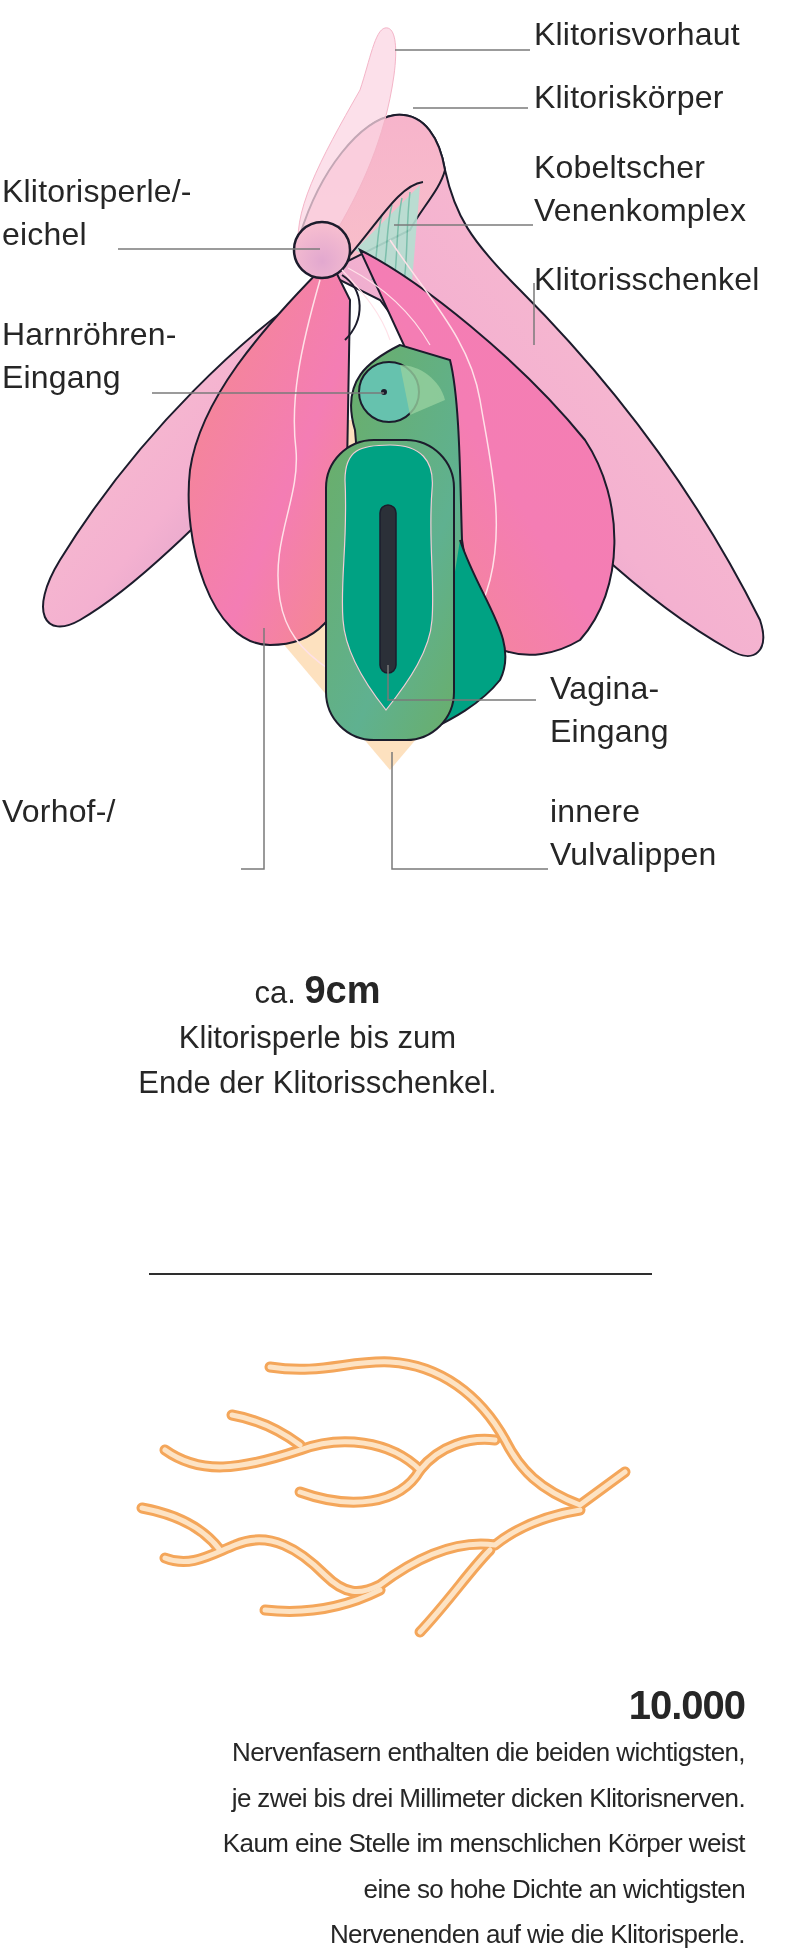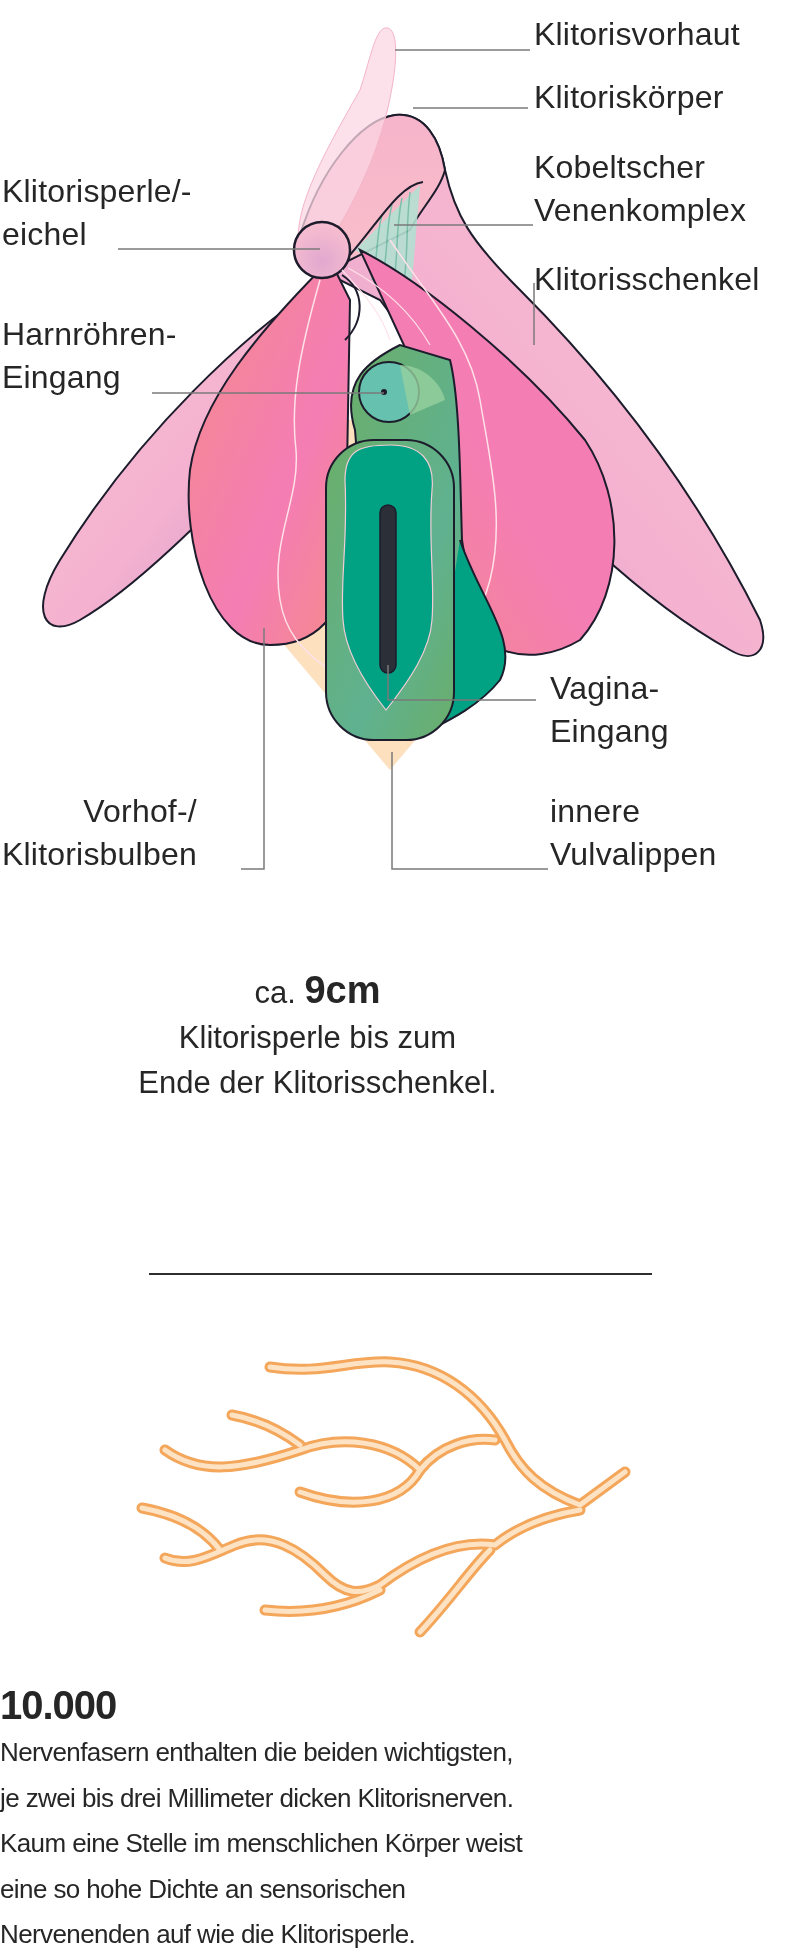--- a/index.html
+++ b/index.html
@@ -9,21 +9,21 @@
   .label { position: absolute; font-size: 32px; line-height: 43px; color: #262626;
            letter-spacing: 0.2px; white-space: nowrap; }
   .label span { display: block; }
   .stat1 { position: absolute; left: 0; top: 968px; width: 635px; text-align: center;
            font-size: 31px; line-height: 45px; color: #262626; }
   .stat1 .big { font-weight: bold; font-size: 38px; }
   .stat1 .line { display: block; }
   .divider { position: absolute; left: 149px; top: 1273px; width: 503px; height: 2px;
              background: #2e2e2e; }
   .nerves { position: absolute; left: 120px; top: 1340px; width: 580px; height: 320px; }
-  .stat2 { position: absolute; left: 0; top: 1680px; width: 745px; text-align: left;
+  .stat2 { position: absolute; left: 0; top: 1680px; width: 745px; text-align: right;
            color: #262626; }
   .stat2 .big { display: block; font-weight: bold; font-size: 40px; line-height: 50px;
                 letter-spacing: -1px; }
   .stat2 .line { display: block; font-size: 26px; line-height: 45.5px; letter-spacing: -0.6px; }
 </style>
 </head>
 <body>
 
 <div class="diagram">
   <svg width="800" height="900" viewBox="0 0 800 900">
@@ -137,21 +137,20 @@
   <div class="label" style="left:2px; top:313px;">
     <span>Harnröhren-</span>
     <span>Eingang</span>
   </div>
   <div class="label" style="left:550px; top:667px;">
     <span>Vagina-</span>
     <span>Eingang</span>
   </div>
   <div class="label" style="left:2px; top:790px;text-align:right;">
     <span>Vorhof-/</span>
-    <span>Klitorisbulben</span>
   </div>
   <div class="label" style="left:550px; top:790px;">
     <span>innere</span>
     <span>Vulvalippen</span>
   </div>
 </div>
 
 <div class="stat1">
   <span class="line">
     <span>ca.</span>
@@ -188,15 +187,15 @@
       </g>
     </g>
   </svg>
 </div>
 
 <div class="stat2">
   <span class="big">10.000</span>
   <span class="line">Nervenfasern enthalten die beiden wichtigsten,</span>
   <span class="line">je zwei bis drei Millimeter dicken Klitorisnerven.</span>
   <span class="line">Kaum eine Stelle im menschlichen Körper weist</span>
-  <span class="line">eine so hohe Dichte an sensorischen</span>
+  <span class="line">eine so hohe Dichte an wichtigsten</span>
   <span class="line">Nervenenden auf wie die Klitorisperle.</span>
 </div>
 
 </body></html>

